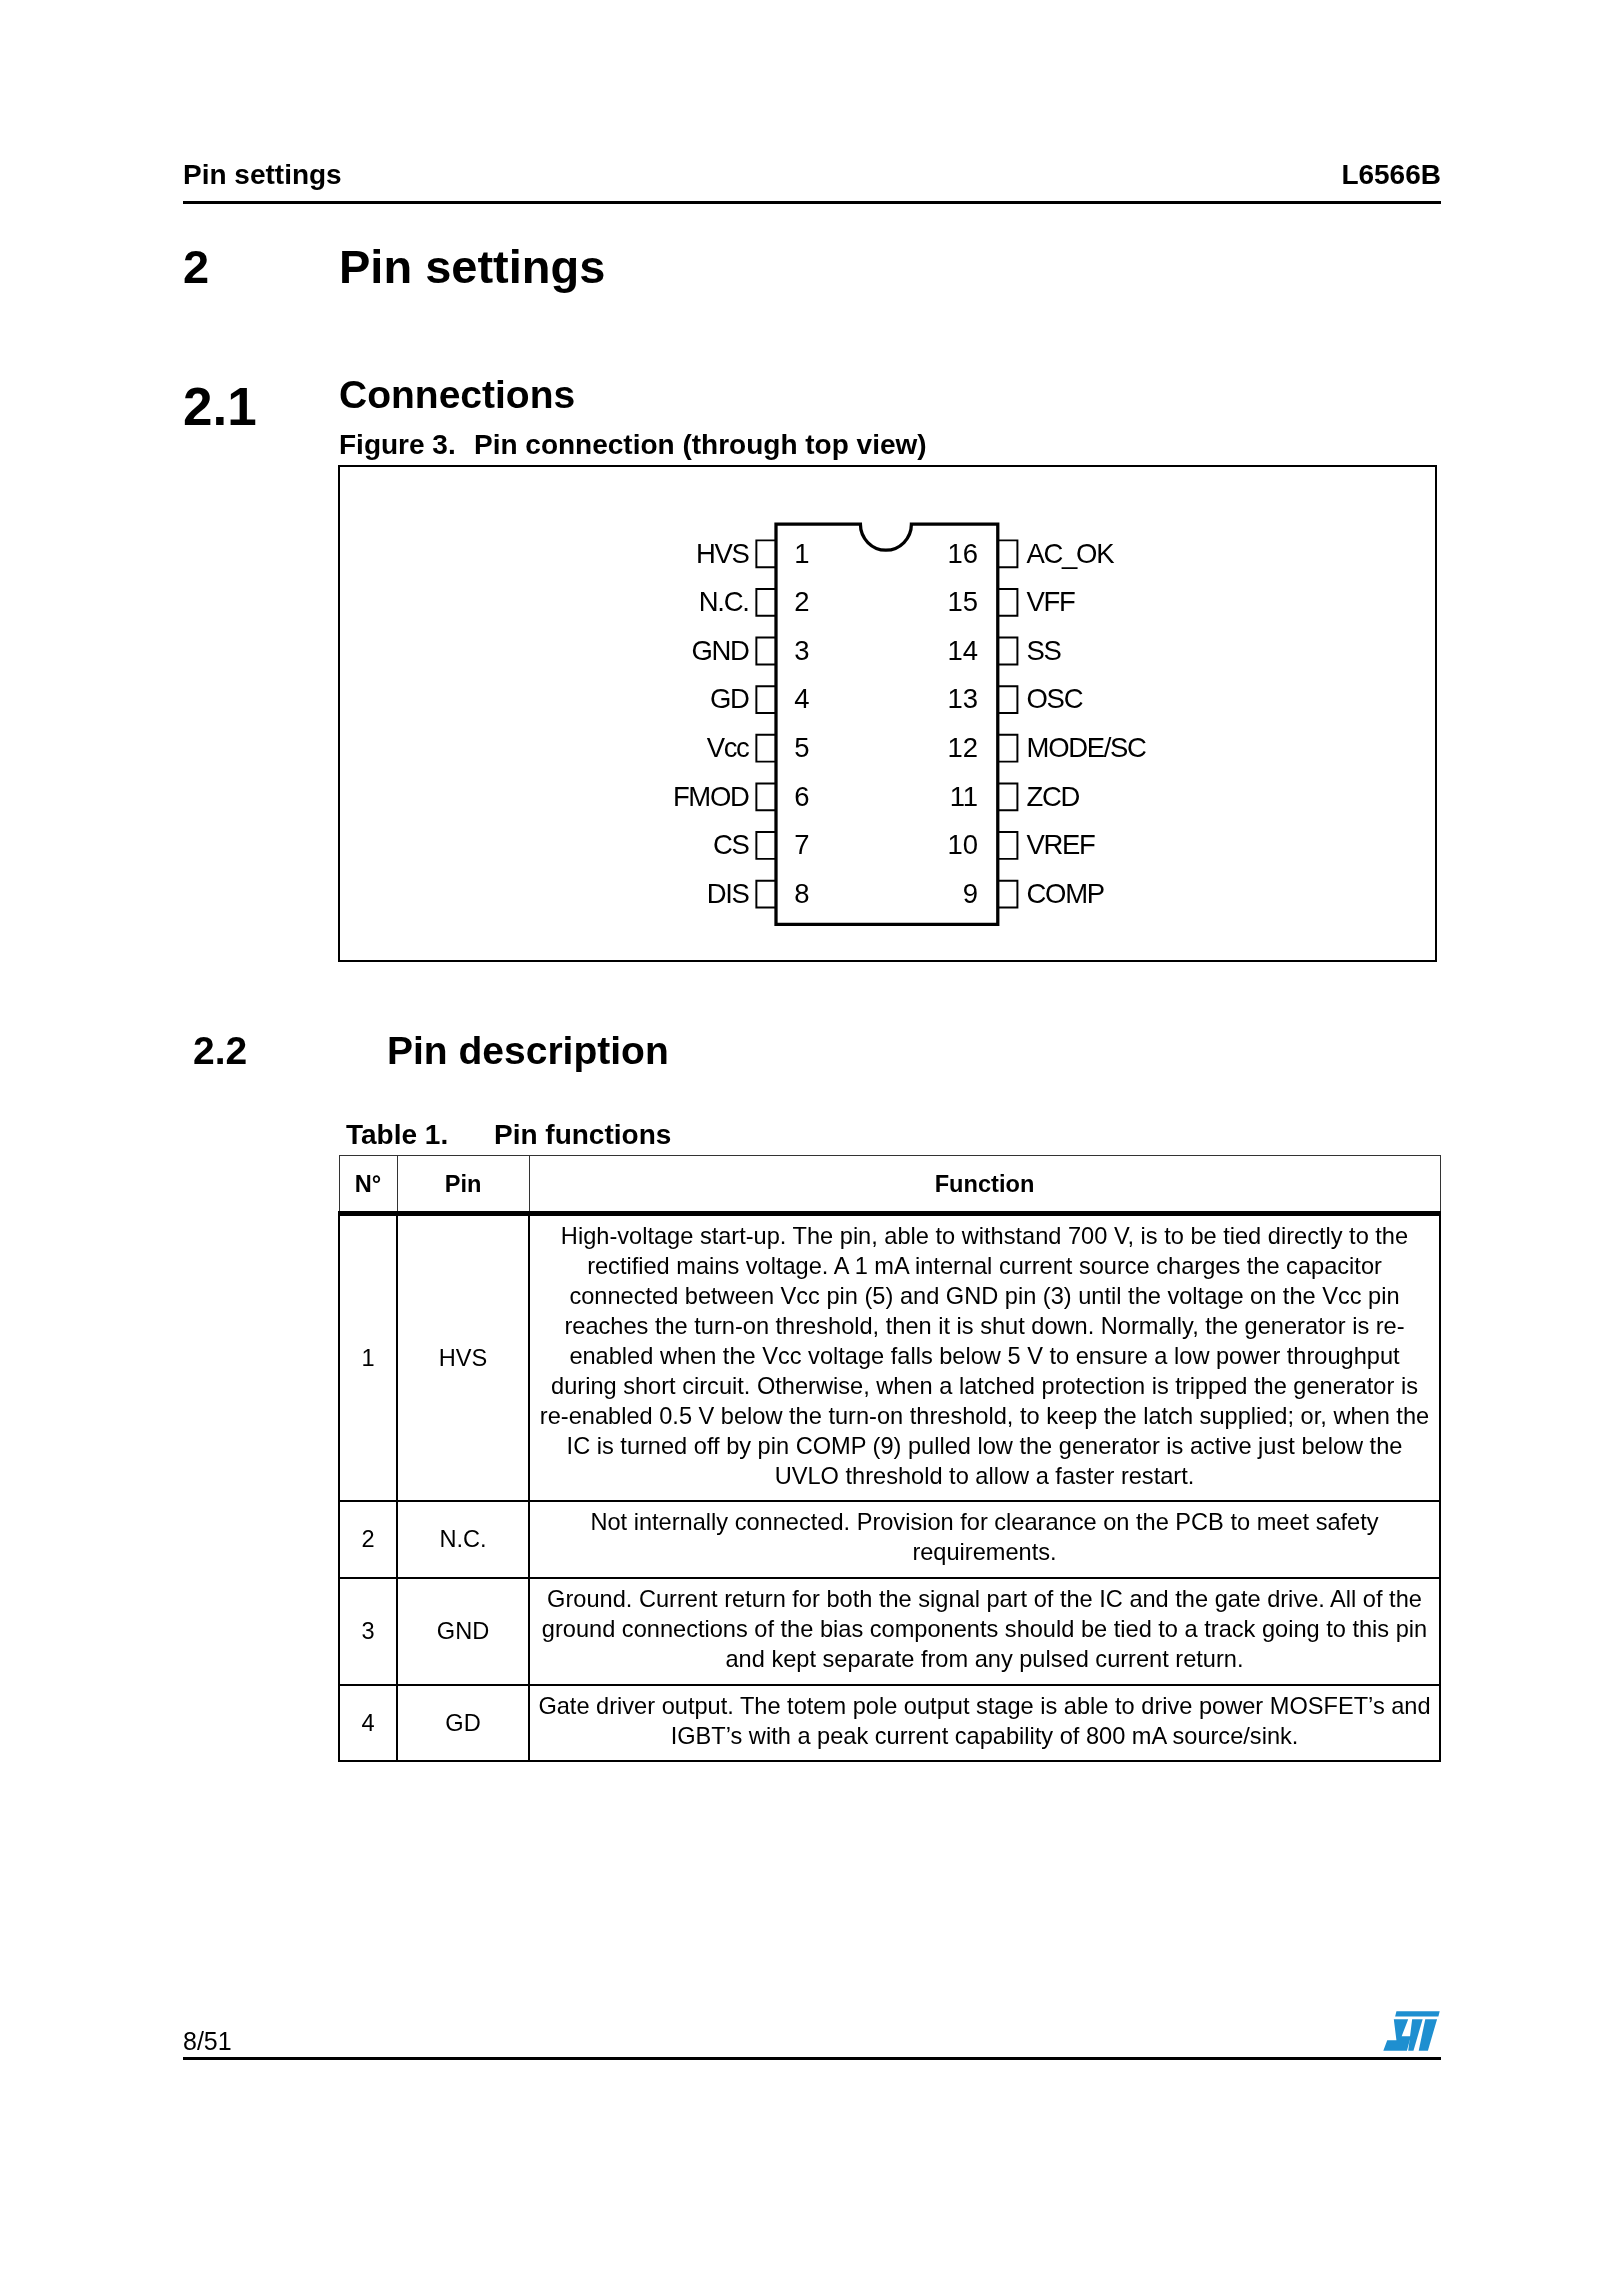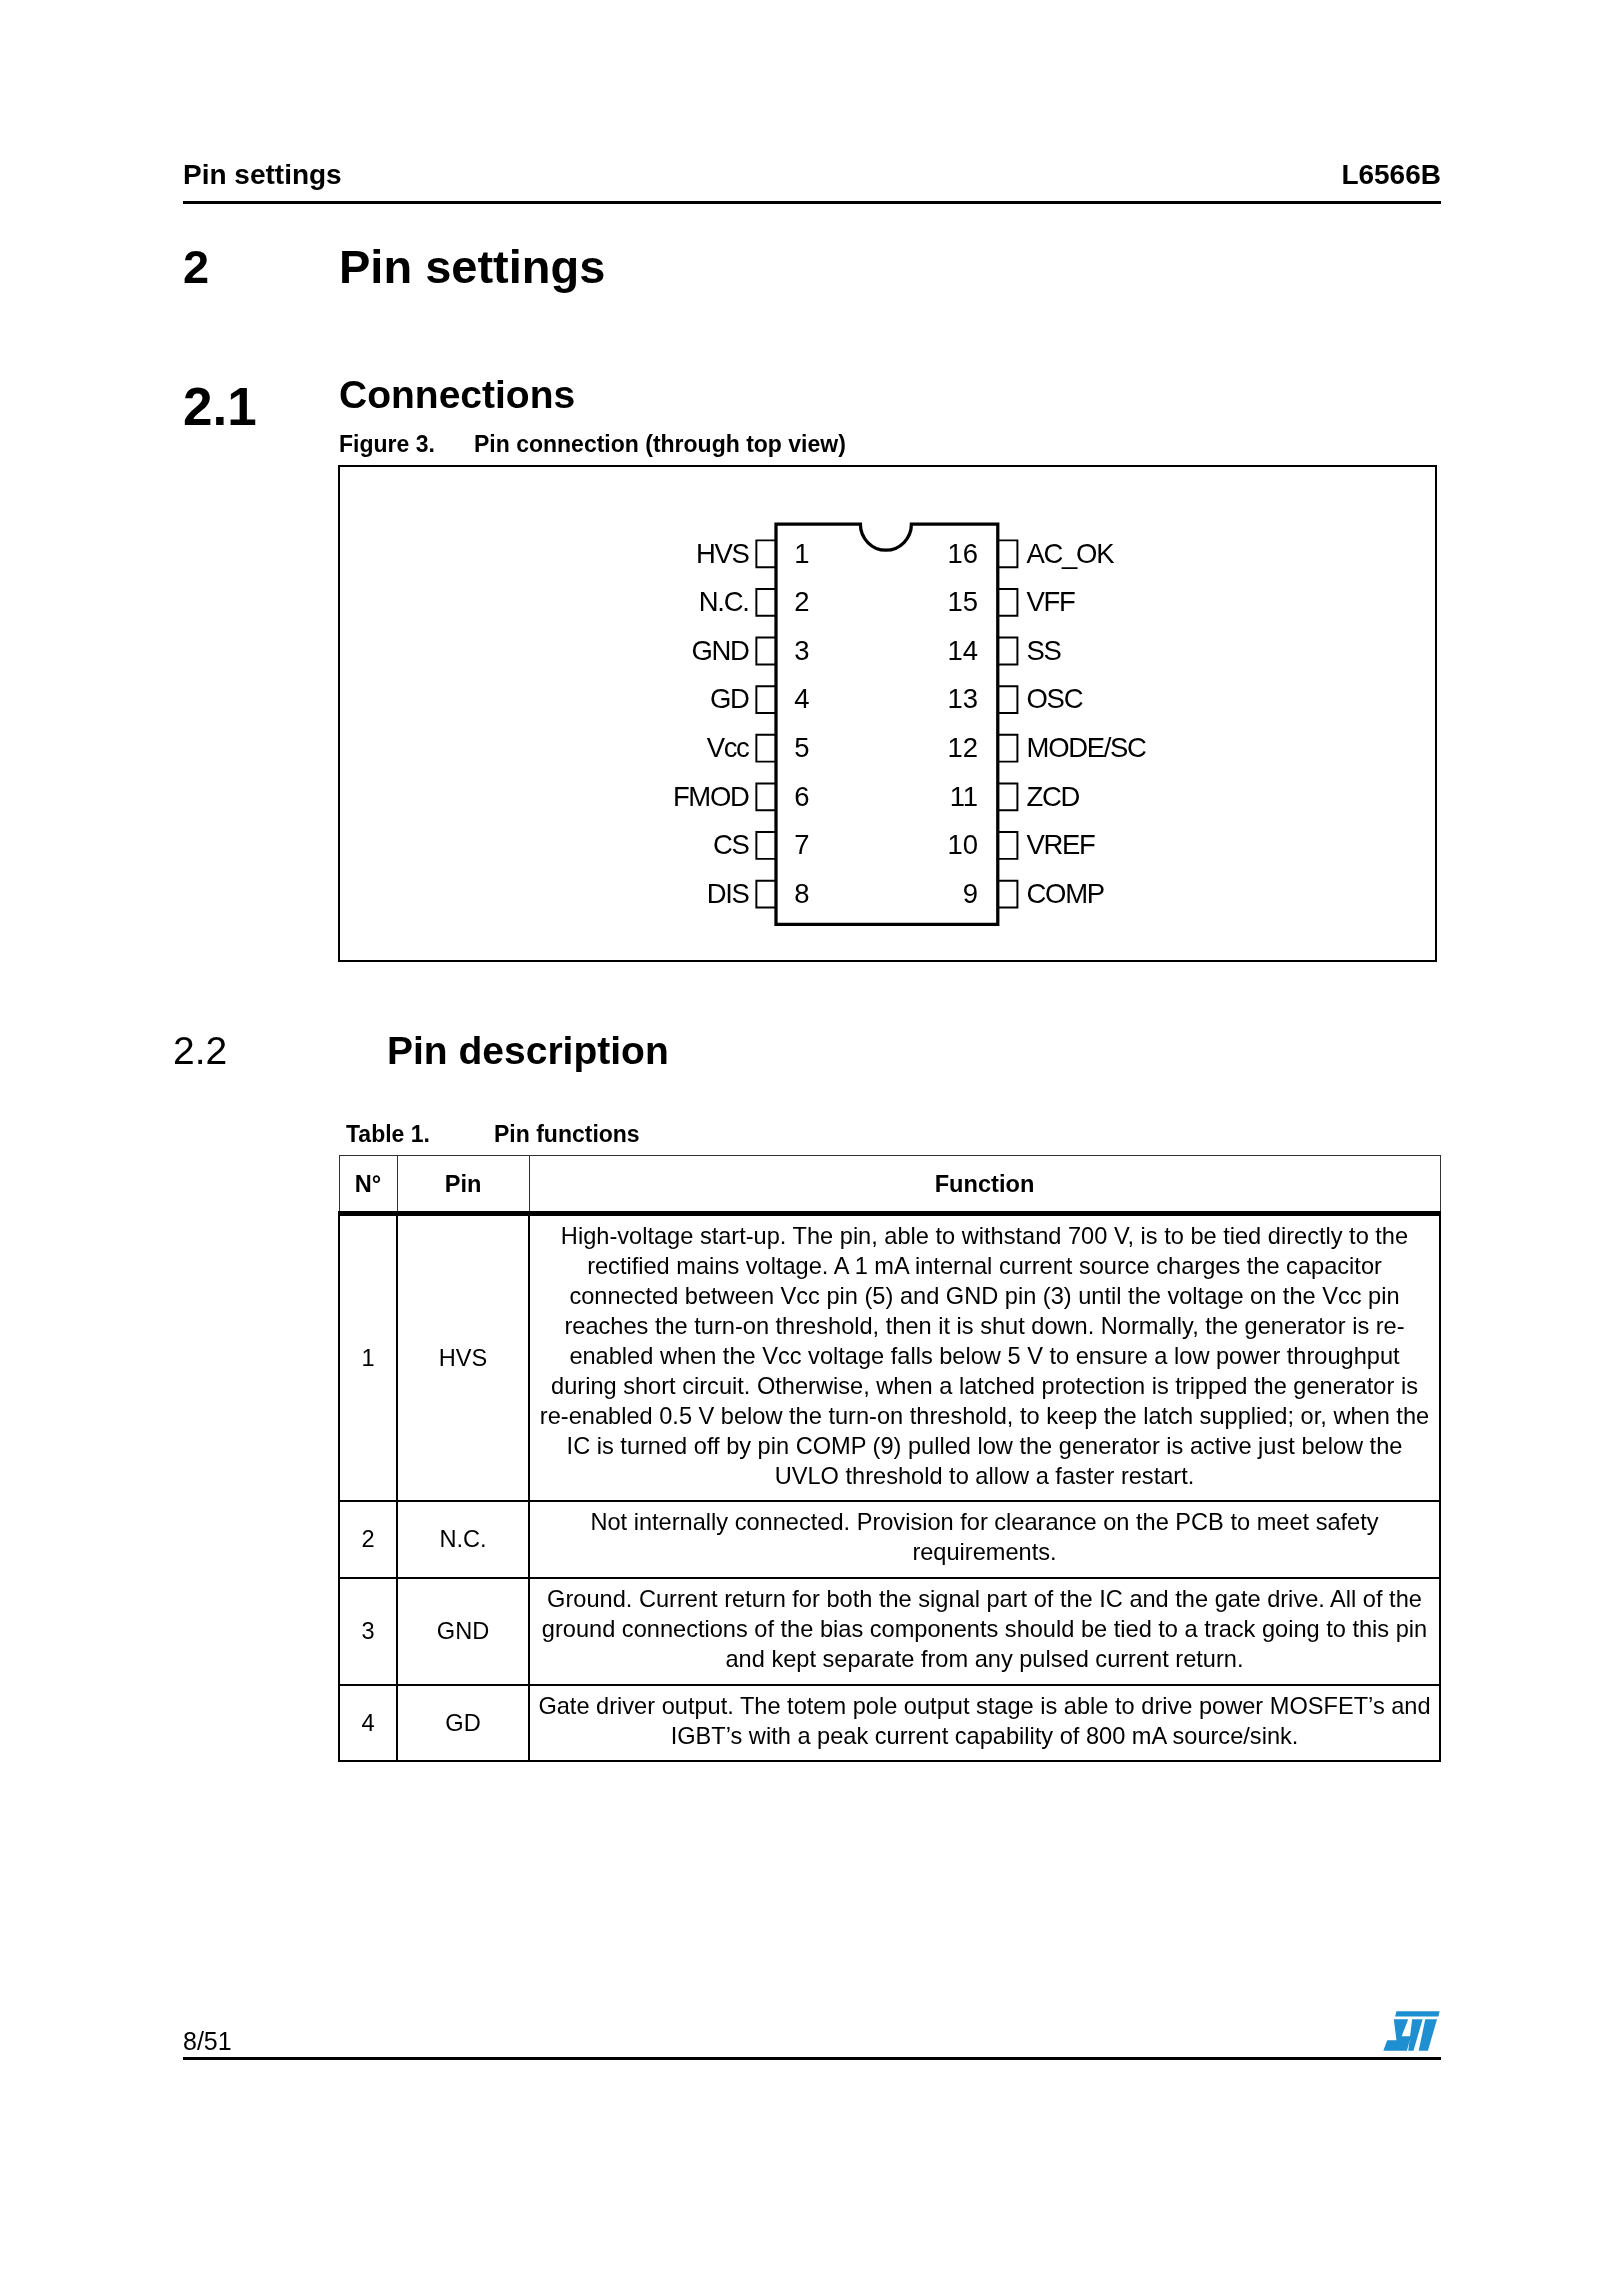--- a/index.html
+++ b/index.html
@@ -12,25 +12,25 @@
   
   .hdr-left  { left: 183px; top: 158px; font-size: 28px; font-weight: bold; line-height: 33px; }
   .hdr-right { right: 181px; top: 158px; font-size: 28px; font-weight: bold; line-height: 33px; margin-left: 48px; }
   .hdr-rule  { left: 183px; top: 201px; width: 1258px; height: 2.6px; background: #000; }
 
   
   .h1-num   { left: 183px; top: 237px; font-size: 47px; font-weight: bold; line-height: 59px; }
   .h1-title { left: 339px; top: 237px; font-size: 47px; font-weight: bold; line-height: 59px; }
   .h2-num   { left: 183px; top: 347px; font-size: 53px; font-weight: bold; line-height: 52px; margin-top: 34px; }
   .h2-title { left: 339px; top: 347px; font-size: 39px; font-weight: bold; line-height: 52px; margin-top: 22px; }
-  .h2b-num   { left: 173px; top: 1025px; font-size: 39px; font-weight: normal; line-height: 52px; }
+  .h2b-num   { left: 193px; top: 1025px; font-size: 39px; font-weight: bold; line-height: 52px; }
   .h2b-title { left: 339px; top: 1025px; font-size: 39px; font-weight: bold; line-height: 52px; margin-left: 48px; }
 
   
-  .cap-label { font-size: 23px; font-weight: bold; line-height: 31px; }
+  .cap-label { font-size: 28px; font-weight: bold; line-height: 31px; }
   .fig-cap-label { left: 339px; top: 429px; }
   .fig-cap-title { left: 474px; top: 429px; }
   .tab-cap-label { left: 346px; top: 1119px; }
   .tab-cap-title { left: 494px; top: 1119px; }
 
   
   .fig-box { left: 338px; top: 465px; width: 1099px; height: 497px; border: 2px solid #000; box-sizing: border-box; }
   .chip-svg { left: 0; top: 0; width: 1622px; height: 2295px; pointer-events: none; }
 
   

